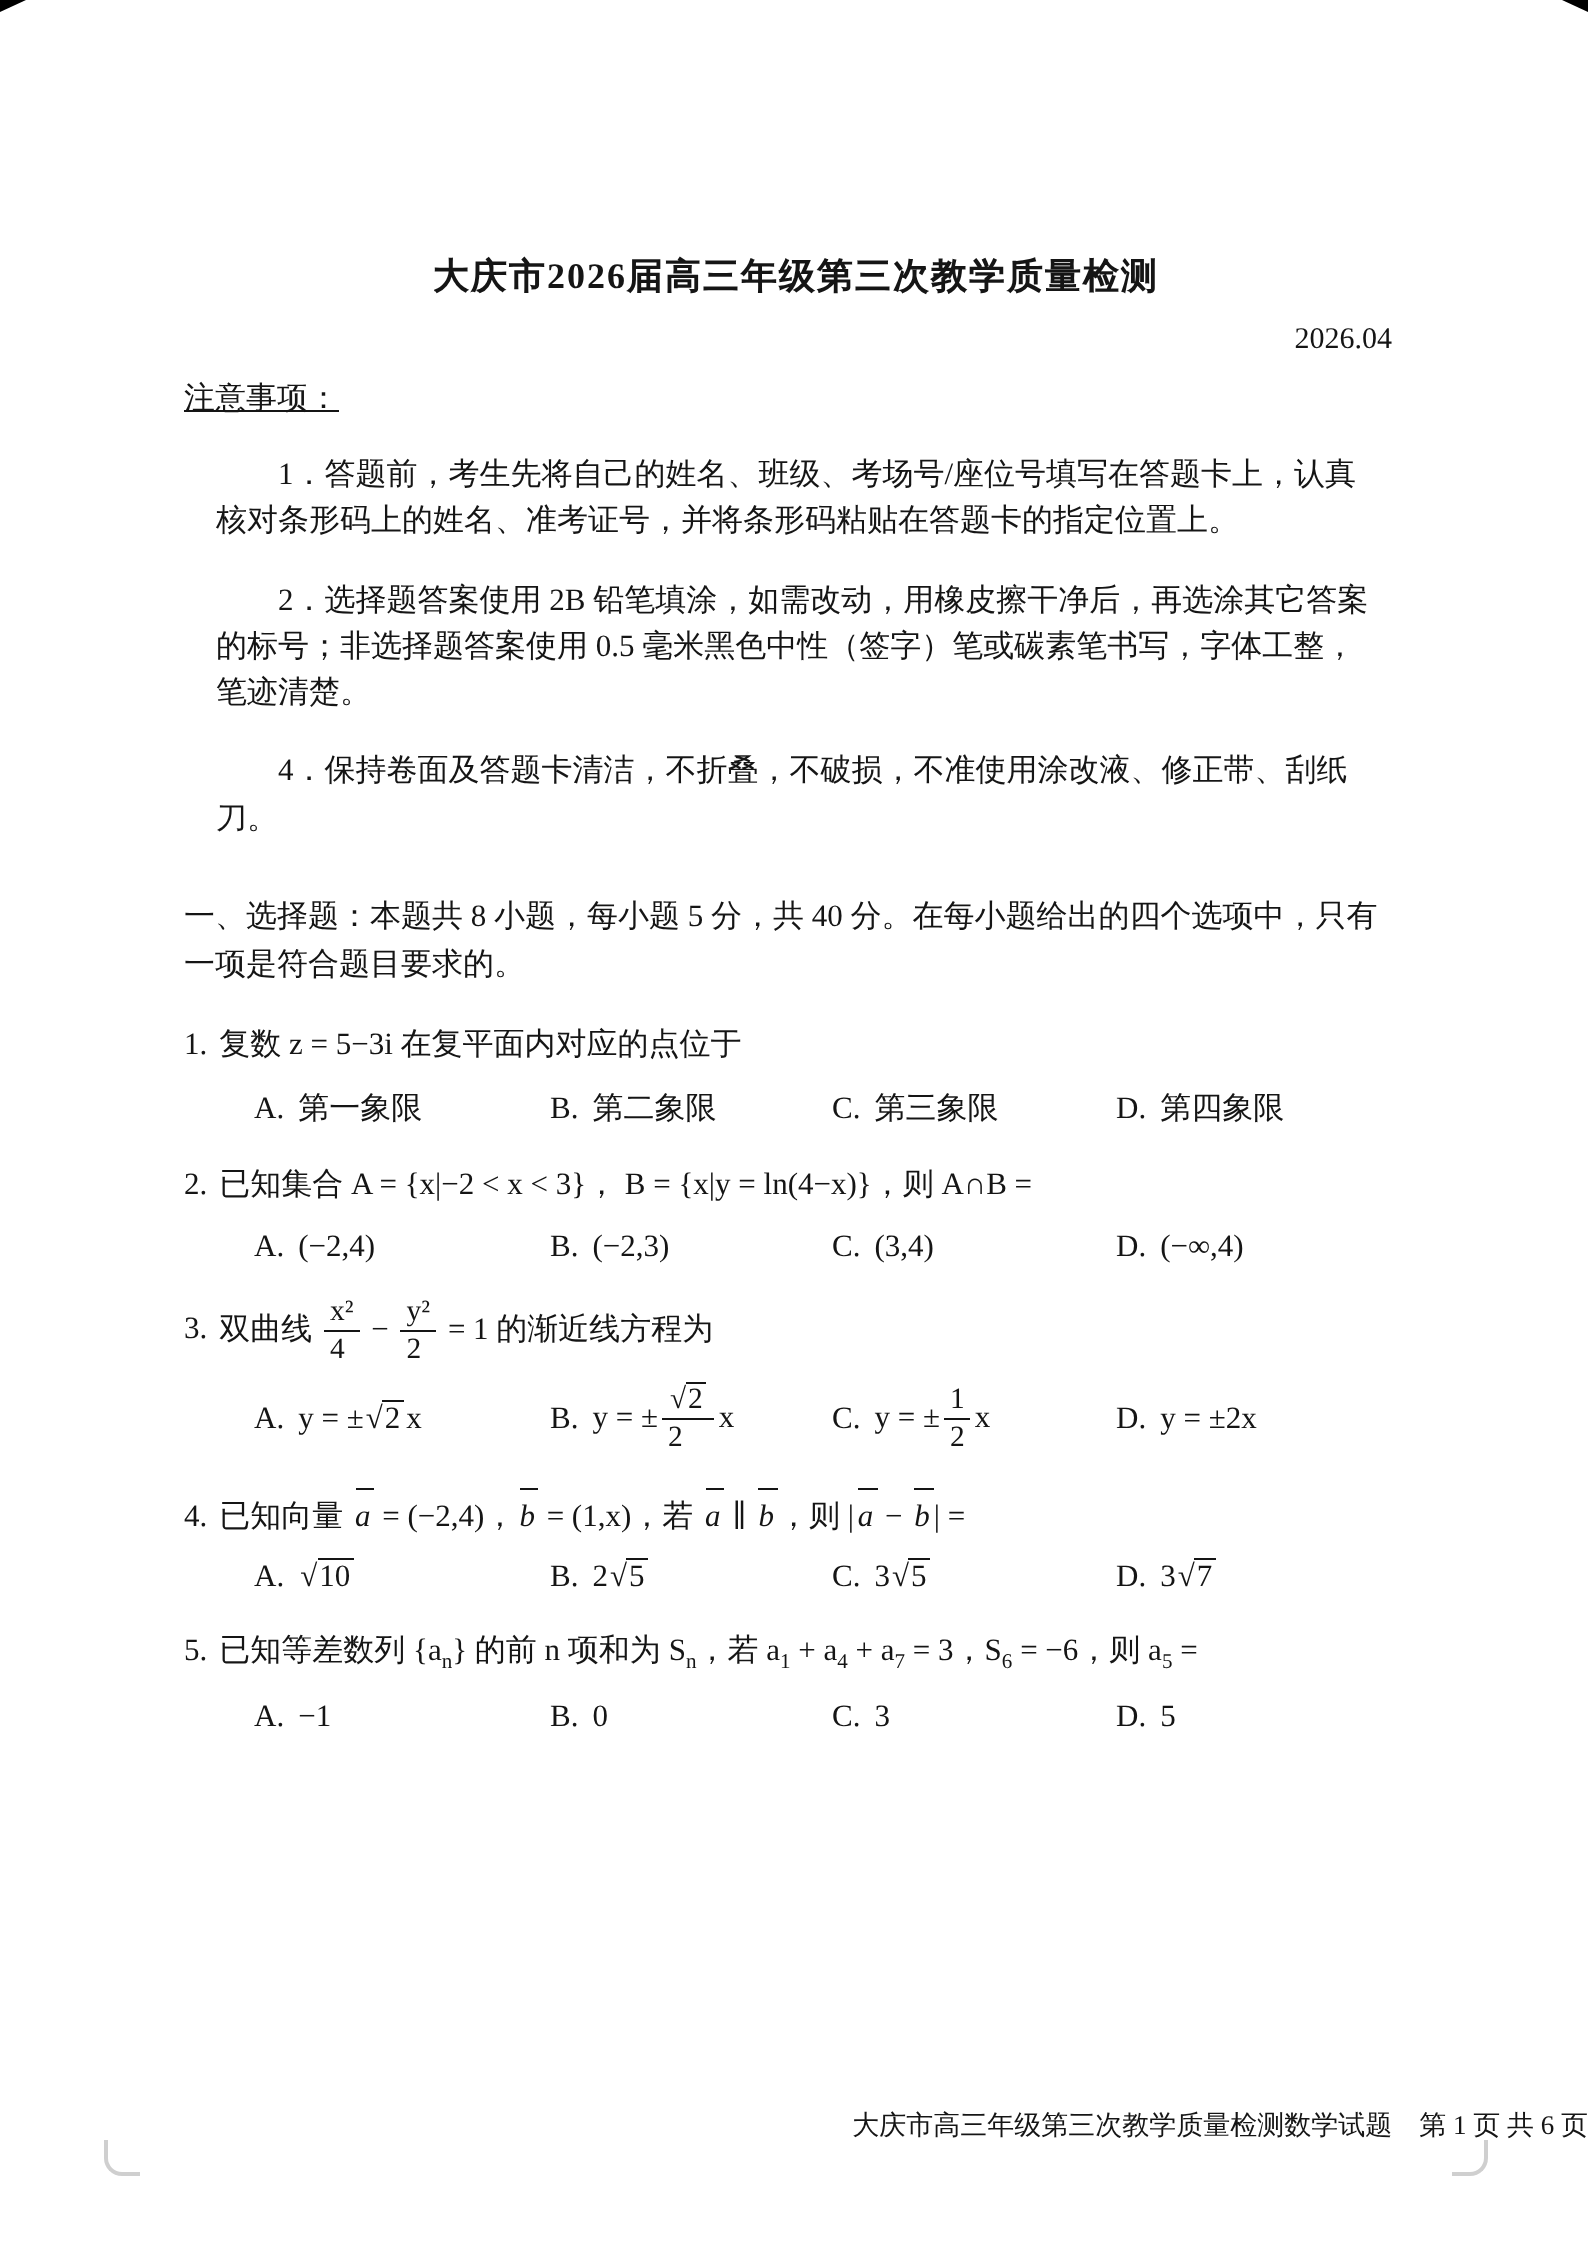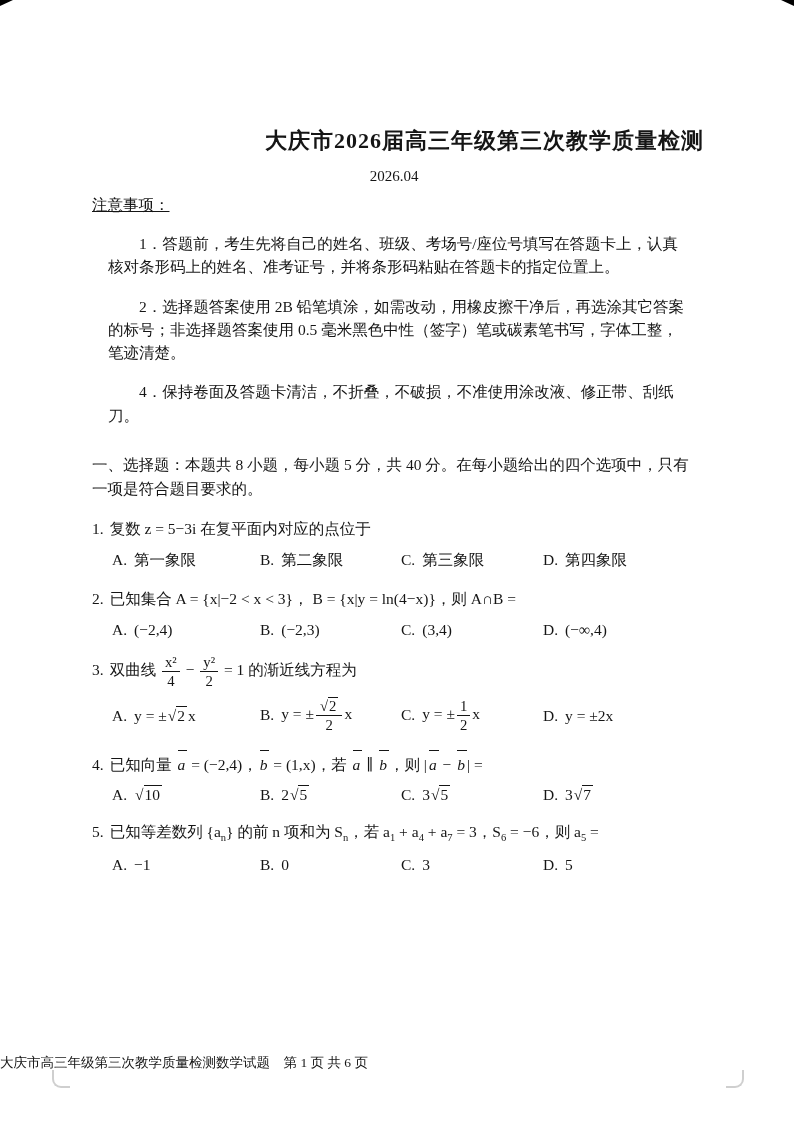--- a/index.html
+++ b/index.html
@@ -12,47 +12,47 @@
   
   .corner{position:absolute;background:#000;}
   .corner.tl{top:0;left:0;width:13px;height:6px;clip-path:polygon(0 0,100% 0,0 100%);}
   .corner.tr{top:0;right:0;width:13px;height:6px;clip-path:polygon(0 0,100% 0,100% 100%);}
   .mark-bl{position:absolute;left:52px;bottom:34px;width:16px;height:16px;
     border-left:2px solid #cfcfcf;border-bottom:2px solid #cfcfcf;border-bottom-left-radius:9px;}
   .mark-br{position:absolute;right:50px;bottom:34px;width:16px;height:16px;
     border-right:2px solid #cfcfcf;border-bottom:2px solid #cfcfcf;border-bottom-right-radius:9px;}
 
   .content{position:absolute;left:92px;top:0;width:612px;}
-  .title{margin:126px 0 0 0;text-align:right;font-weight:bold;font-size:22px;letter-spacing:1px;}
+  .title{margin:126px 0 0 0;text-align:center;font-weight:bold;font-size:18px;letter-spacing:1px;}
   .subject{margin-top:16px;text-align:center;font-weight:bold;font-size:42px;letter-spacing:4px;}
-  .date{margin-top:12px;text-align:center;font-size:15px;padding-right:8px;}
+  .date{margin-top:12px;text-align:right;font-size:15px;padding-right:8px;}
 
   .notice-heading{margin-top:10px;font-size:15.5px;text-decoration:underline;}
   .notice p{margin:16px;font-size:15.5px;line-height:1.5;text-indent:2em;}
 
   .section-heading{margin-top:26px;font-size:15.5px;line-height:1.55;}
 
   .question{margin-top:15px;}
   .q-stem{font-size:15.5px;line-height:1.65;}
   .q-num{margin-right:6px;}
   .q-options{display:grid;grid-template-columns:148px 141px 142px auto;
-    margin-left:20px;margin-top:9px;font-size:15.5px;align-items:center;}
+    margin-left:35px;margin-top:9px;font-size:15.5px;align-items:center;}
   .q-opt-label{margin-right:7px;}
 
   
-  .frac{display:inline-block;vertical-align:middle;text-align:center;line-height:1.1;margin:0 2px;font-size:0.95em;}
+  .frac{display:inline-block;vertical-align:middle;text-align:left;line-height:1.1;margin:0 2px;font-size:0.95em;}
   .frac .num{display:block;border-bottom:1px solid #151515;padding:0 3px 1px;}
   .frac .den{display:block;padding:1px 3px 0;}
   .sqrt{display:inline-block;white-space:nowrap;margin:0 1px;}
   .sqrt .radicand{border-top:1px solid #151515;padding:0 2px 0 1px;}
   .vec{display:inline-block;position:relative;padding:3px 2px 0;font-style:italic;}
   .vec::before{content:"";position:absolute;top:1px;left:2px;right:0;border-top:1px solid #151515;}
   sub{font-size:68%;}
 
-  .footer{position:absolute;left:0;right:0;bottom:50px;text-align:left;font-size:13.5px;}
+  .footer{position:absolute;left:0;right:0;bottom:50px;text-align:right;font-size:13.5px;}
 </style>
 </head>
 <body>
 
 <div class="page">
   <div class="corner tl"></div>
   <div class="corner tr"></div>
   <div class="mark-bl"></div>
   <div class="mark-br"></div>
 

